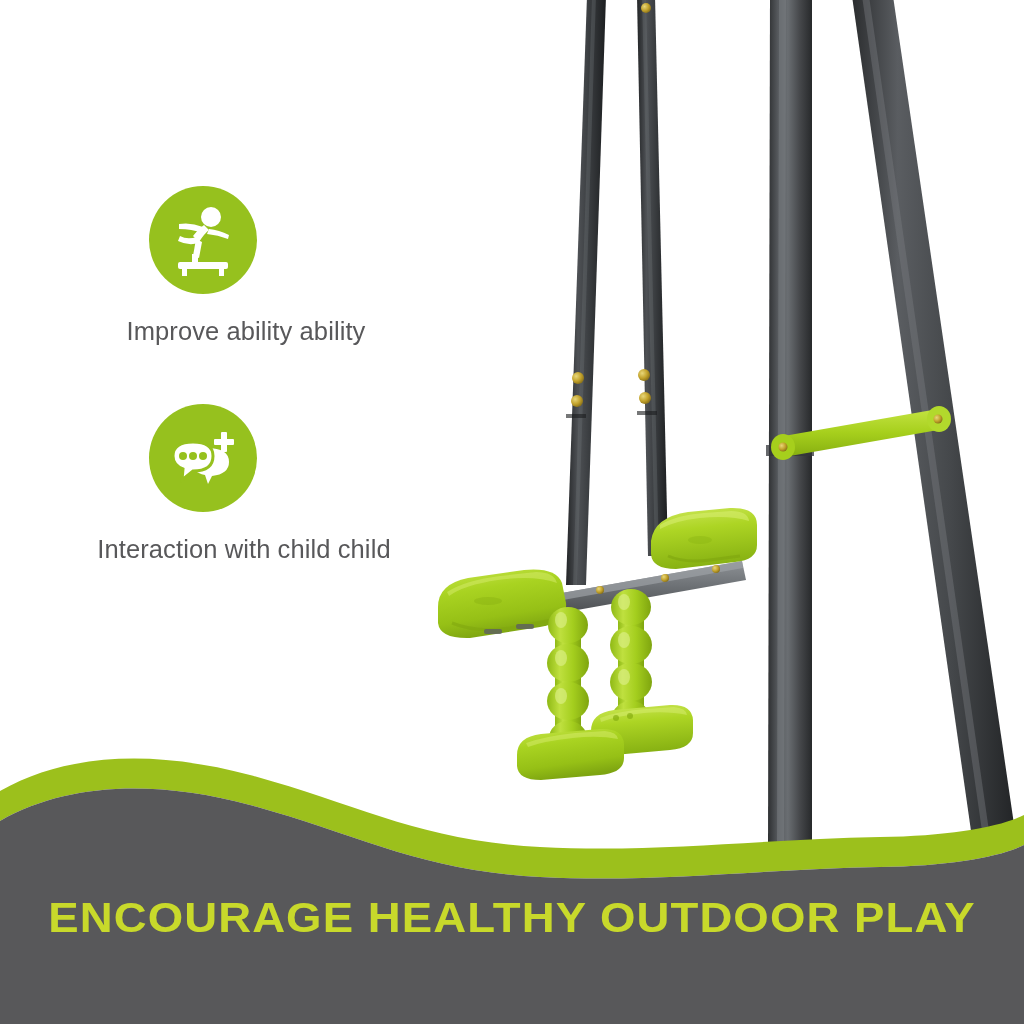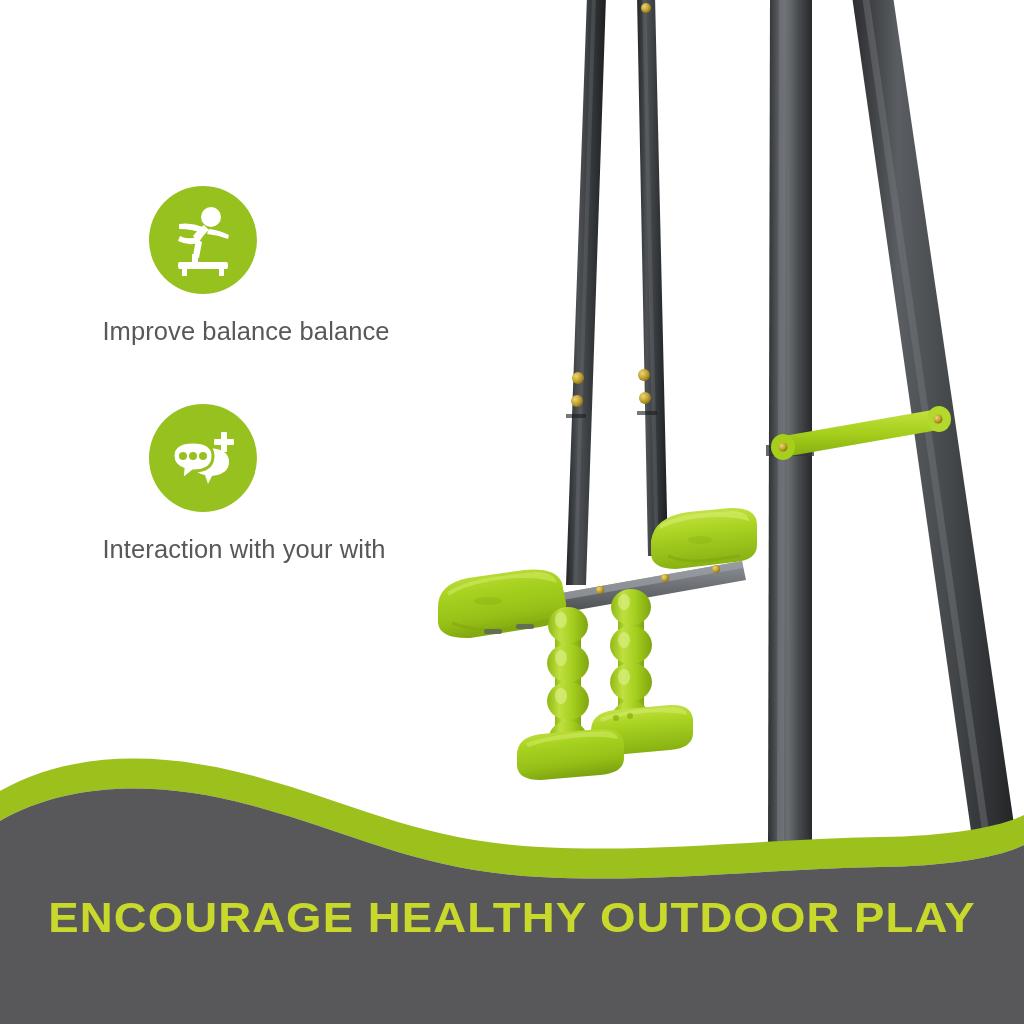--- a/index.html
+++ b/index.html
@@ -283,21 +283,21 @@
           <path d="M 47 53 L 53 56 L 50 72 L 44 70 Z" fill="#FFFFFF"></path>
           <rect x="43" y="68" width="6" height="10" fill="#FFFFFF"></rect>
 
           <path d="M 48 51 Q 38 54 31 50 L 29 55 Q 39 60 50 57 Z" fill="#FFFFFF"></path>
 
           <rect x="29" y="76" width="50" height="7" rx="2" fill="#FFFFFF"></rect>
           <rect x="33" y="83" width="5" height="7" fill="#FFFFFF"></rect>
           <rect x="70" y="83" width="5" height="7" fill="#FFFFFF"></rect>
         </svg>
       </div>
-      <div class="feature-label">Improve balance balance</div>
+      <div class="feature-label">Improve ability ability</div>
     </div>
 
     <div class="feature-item" id="feature-item-interaction">
       <div class="feature-icon-wrap">
         <span class="feature-icon-circle"></span>
         <svg class="feature-icon-glyph" viewBox="0 0 108 108">
 
           <path d="M 58 44 Q 80 44 80 58 Q 80 70 63 72 L 59 80 L 56 71
                    Q 42 68 42 57 Q 42 44 58 44 Z" fill="#FFFFFF"></path>
 
@@ -305,21 +305,21 @@
                    Q 64 67 64 52 Q 64 38 44 38 Z" fill="#FFFFFF" stroke="#96C11E" stroke-width="3"></path>
 
           <circle cx="34" cy="52" r="4" fill="#96C11E"></circle>
           <circle cx="44" cy="52" r="4" fill="#96C11E"></circle>
           <circle cx="54" cy="52" r="4" fill="#96C11E"></circle>
 
           <rect x="72" y="28" width="6" height="20" rx="1" fill="#FFFFFF"></rect>
           <rect x="65" y="35" width="20" height="6" rx="1" fill="#FFFFFF"></rect>
         </svg>
       </div>
-      <div class="feature-label">Interaction with your with</div>
+      <div class="feature-label">Interaction with child child</div>
     </div>
 
   </div>
 
   <div id="bottom-banner">
     <svg id="wave-svg" width="1024" height="289" viewBox="0 0 1024 289" xmlns="http://www.w3.org/2000/svg">
 
       <path d="M 0 56 C 70 16 160 16 250 40 C 360 70 420 106 540 112
                C 660 118 760 104 880 102 C 950 101 1000 92 1024 80
                L 1024 110 C 1000 122 950 131 880 132 C 760 134 660 148 540 142

